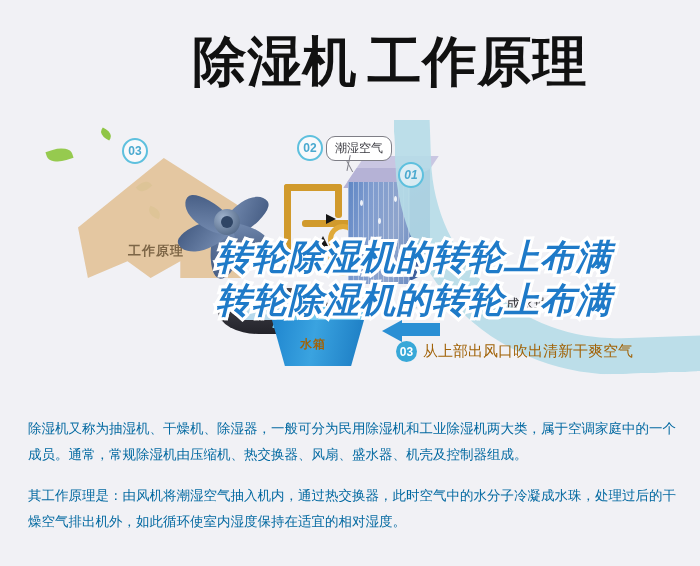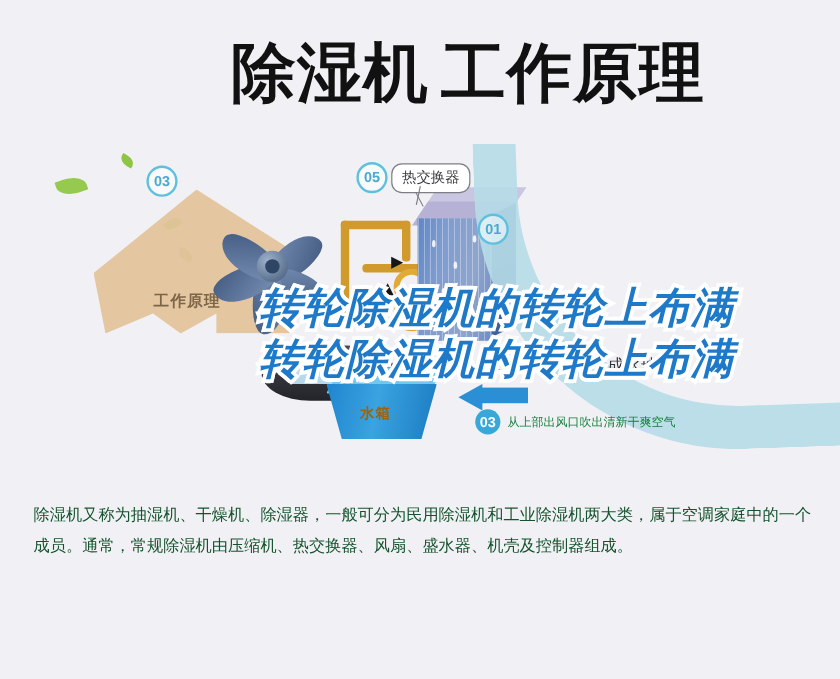--- a/index.html
+++ b/index.html
@@ -146,21 +146,21 @@
 
   
   .badge{
     position:absolute;width:22px;height:22px;border-radius:50%;
     border:2px solid #5ec0de;color:#4aa9cf;font-size:12px;font-weight:bold;
     display:flex;align-items:center;justify-content:center;
     background:rgba(255,255,255,.55);
   }
   .badge-03d{left:122px;top:18px;}
   .badge-02{left:297px;top:15px;}
-  .badge-01{left:398px;top:58px;}
+  .badge-01{left:398px;top:42px;font-style:italic;}
 
   
   .callout{
     position:absolute;left:326px;top:16px;
     padding:3px 8px;border:1.5px solid #7e7e86;border-radius:9px;
     background:#ffffff;font-size:12px;color:#3a3a40;white-space:nowrap;
   }
   .callout:after{
     content:"";position:absolute;left:22px;bottom:-12px;
     border-left:1.5px solid #7e7e86;border-right:1.5px solid transparent;
@@ -222,28 +222,28 @@
     position:absolute;left:506px;top:296px;font-size:14px;color:#35363a;white-space:nowrap;
   }
   .cap-03-row{
     position:absolute;left:396px;top:341px;display:flex;align-items:center;gap:6px;
   }
   .cap-badge{
     width:21px;height:21px;border-radius:50%;
     background:#38a8d8;color:#fff;font-size:12px;font-weight:bold;
     display:flex;align-items:center;justify-content:center;flex:none;
   }
-  .cap-03-text{font-size:10px;color:#15803d;white-space:nowrap;}
+  .cap-03-text{font-size:15px;color:#a16207;white-space:nowrap;}
 
   
   .body-wrap{
     position:absolute;left:28px;top:416px;width:648px;
   }
   .para{
-    font-size:13.5px;color:#14532d;line-height:1.95;
+    font-size:13.5px;color:#0369a1;line-height:1.95;
     text-align:justify;margin:0 0 14px 0;
   }
 </style>
 </head>
 <body>
 
 <div class="page">
 
   <div class="title-bar">
     <div class="title-text">
@@ -296,22 +296,22 @@
       <div class="hx-fins"></div>
       <div class="hx-side"></div>
       <div class="drop" style="left:12px;top:44px"></div>
       <div class="drop" style="left:30px;top:62px"></div>
       <div class="drop" style="left:46px;top:40px"></div>
       <div class="drop" style="left:20px;top:84px"></div>
       <div class="drop" style="left:52px;top:96px"></div>
       <div class="drop" style="left:38px;top:110px"></div>
     </div>
 
-    <div class="badge badge-02">05</div>
-    <div class="callout">热交换器</div>
+    <div class="badge badge-02">02</div>
+    <div class="callout">潮湿空气</div>
     <div class="callout-tail"></div>
 
     <div class="humid-swoosh"></div>
     <div class="badge badge-01">01</div>
     <div class="humid-label">工作原理</div>
     <div class="humid-tail"></div>
     <div class="humid-head"></div>
 
     <div class="unit-dark"></div>
     <div class="unit-ring"></div>
@@ -330,15 +330,16 @@
     <div class="ov-line">转轮除湿机的转轮上布满</div>
   </div>
 
   <div class="cap-03-row">
     <div class="cap-badge">03</div>
     <div class="cap-03-text">从上部出风口吹出清新干爽空气</div>
   </div>
 
   <div class="body-wrap">
     <p class="para">除湿机又称为抽湿机、干燥机、除湿器，一般可分为民用除湿机和工业除湿机两大类，属于空调家庭中的一个成员。通常，常规除湿机由压缩机、热交换器、风扇、盛水器、机壳及控制器组成。</p>
+    <p class="para">其工作原理是：由风机将潮湿空气抽入机内，通过热交换器，此时空气中的水分子冷凝成水珠，处理过后的干燥空气排出机外，如此循环使室内湿度保持在适宜的相对湿度。</p>
   </div>
 
 </div>
 
 </body></html>

